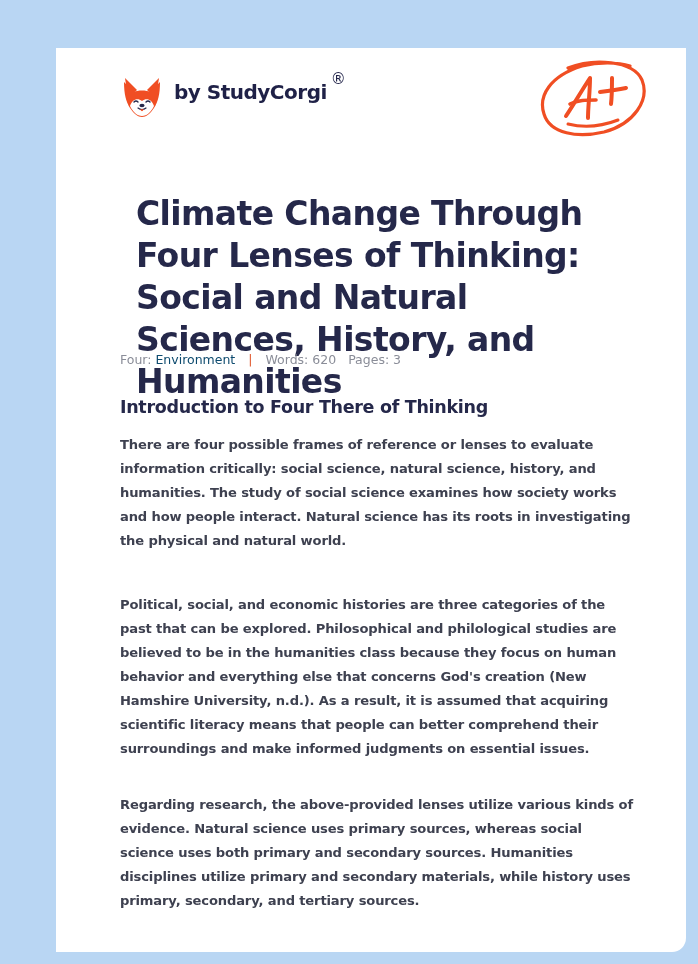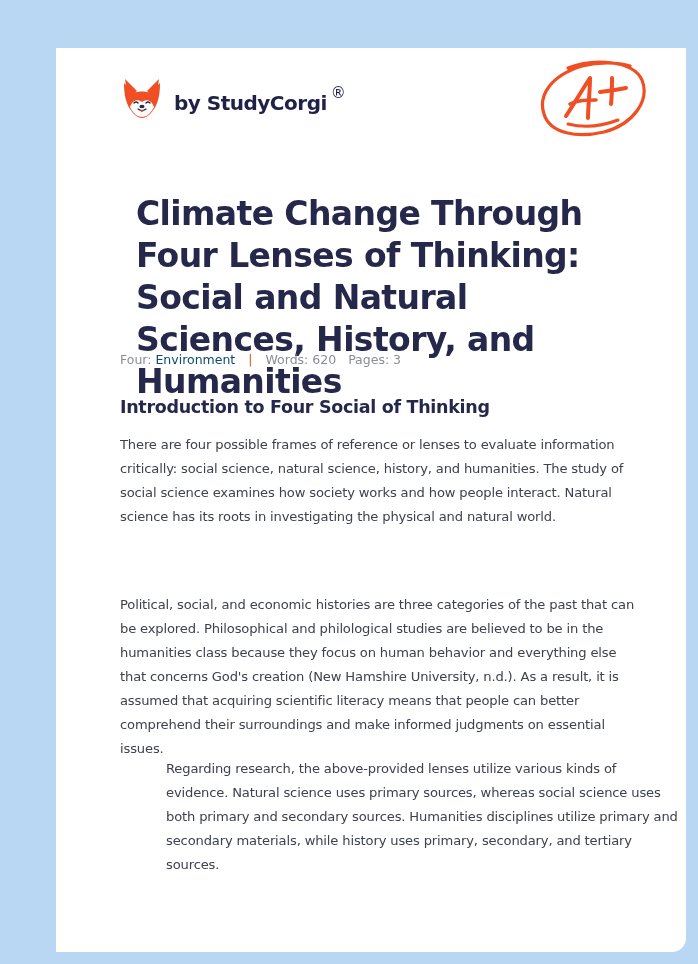--- a/index.html
+++ b/index.html
@@ -23,21 +23,21 @@
       background: #ffffff;
       border-bottom-right-radius: 14px;
       overflow: hidden;
     }
     .logo {
       position: absolute;
       left: 66px;
       top: 28px;
       height: 46px;
       display: flex;
-      align-items: center;
+      align-items: flex-start;
     }
     .logo-icon {
       width: 40px;
       height: 44px;
       display: block;
     }
     .logo-text {
       margin-left: 12px;
       font-family: "DejaVu Sans", sans-serif;
       font-weight: bold;
@@ -110,24 +110,25 @@
     .para {
       position: absolute;
       left: 64px;
       width: 516px;
       margin: 0;
       font-family: "DejaVu Sans", sans-serif;
       font-size: 13.1px;
       line-height: 24px;
       color: #3e4150;
       letter-spacing: -0.15px;
+      font-weight: bold;
     }
     .para.p1 { top: 385px; }
     .para.p2 { top: 545px; }
-    .para.p3 { top: 709px; margin-left: 46px; }
+    .para.p3 { top: 745px; }
   </style>
 </head>
 <body>
 
 <div class="card">
 
   <div class="logo">
     <svg class="logo-icon" viewBox="0 0 40 44">
 
       <path d="M3 2 L15 14 L6 22 Z" fill="#f04e23"></path>
@@ -166,20 +167,20 @@
   <h1 class="title">Climate Change Through Four Lenses of Thinking: Social and Natural Sciences, History, and Humanities</h1>
 
   <div class="meta">
     <span>Four:</span>
     <span class="topic-value">Environment</span>
     <span class="sep">|</span>
     <span>Words: 620</span><span class="gap"></span>
     <span>Pages: 3</span>
   </div>
 
-  <h2 class="h2 intro">Introduction to Four Social of Thinking</h2>
+  <h2 class="h2 intro">Introduction to Four There of Thinking</h2>
 
   <p class="para p1">There are four possible frames of reference or lenses to evaluate information critically: social science, natural science, history, and humanities. The study of social science examines how society works and how people interact. Natural science has its roots in investigating the physical and natural world.</p>
   <p class="para p2">Political, social, and economic histories are three categories of the past that can be explored. Philosophical and philological studies are believed to be in the humanities class because they focus on human behavior and everything else that concerns God's creation (New Hamshire University, n.d.). As a result, it is assumed that acquiring scientific literacy means that people can better comprehend their surroundings and make informed judgments on essential issues.</p>
   <p class="para p3">Regarding research, the above-provided lenses utilize various kinds of evidence. Natural science uses primary sources, whereas social science uses both primary and secondary sources. Humanities disciplines utilize primary and secondary materials, while history uses primary, secondary, and tertiary sources.</p>
 
 
 </div>
 
 </body></html>

